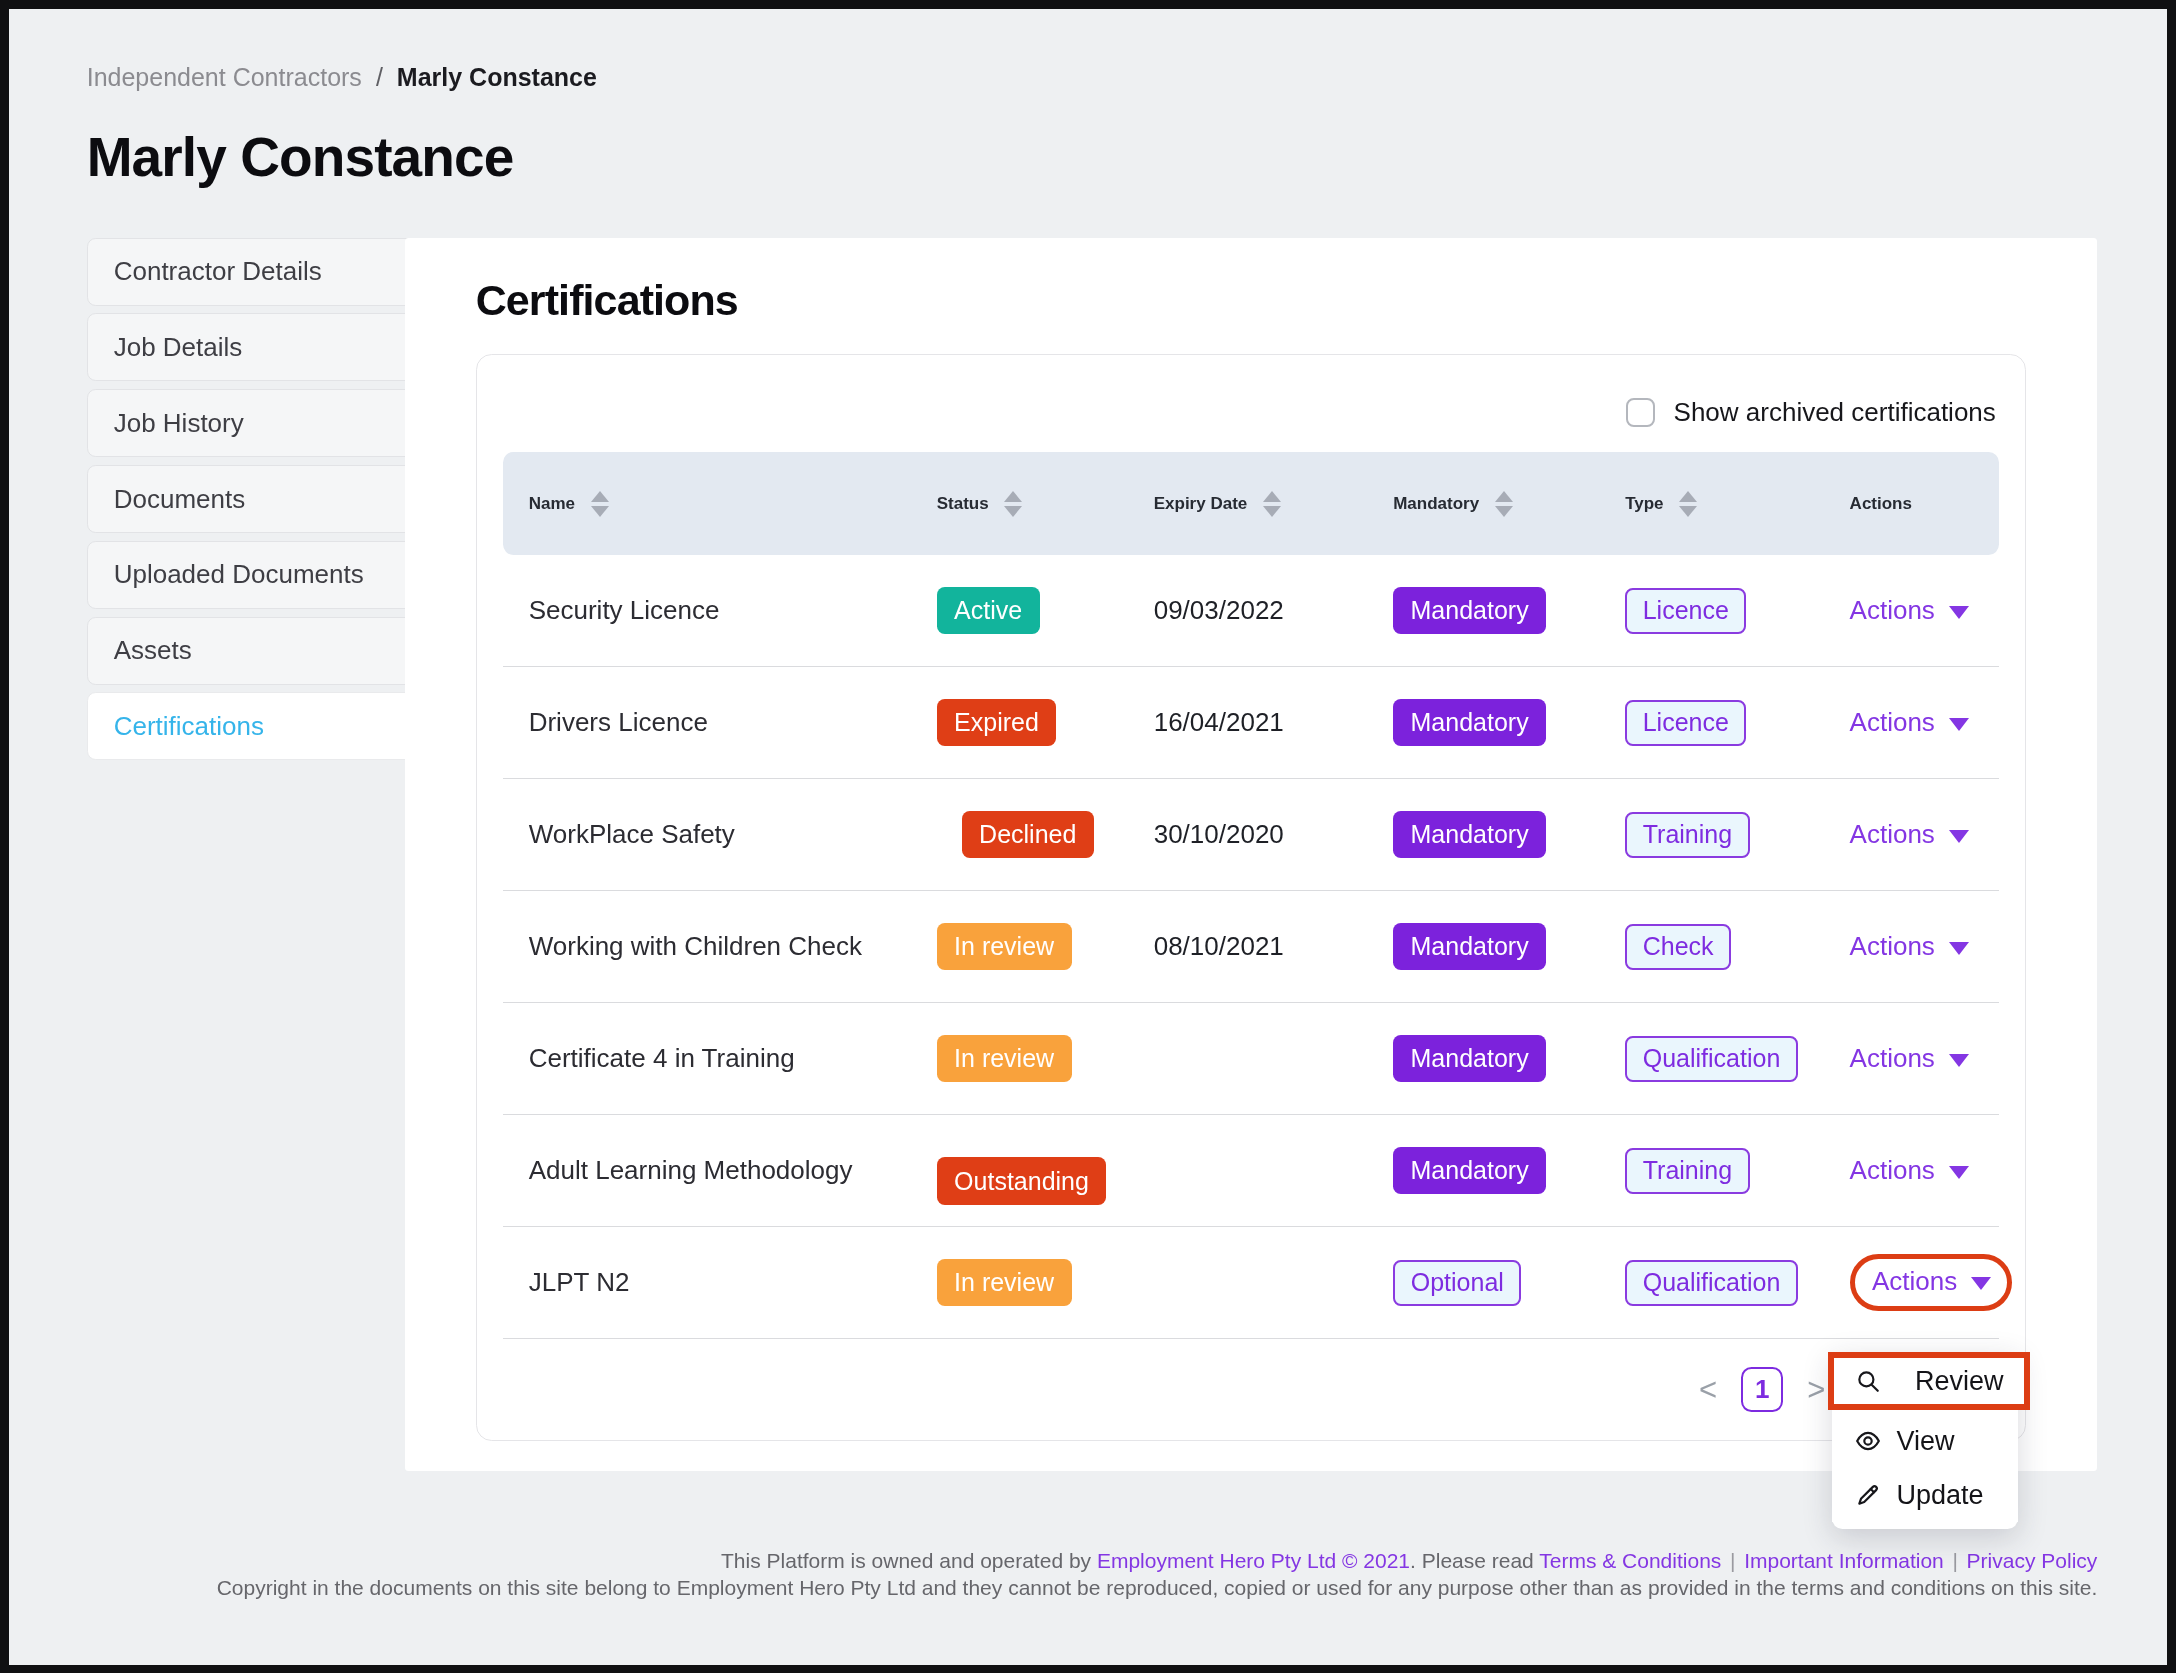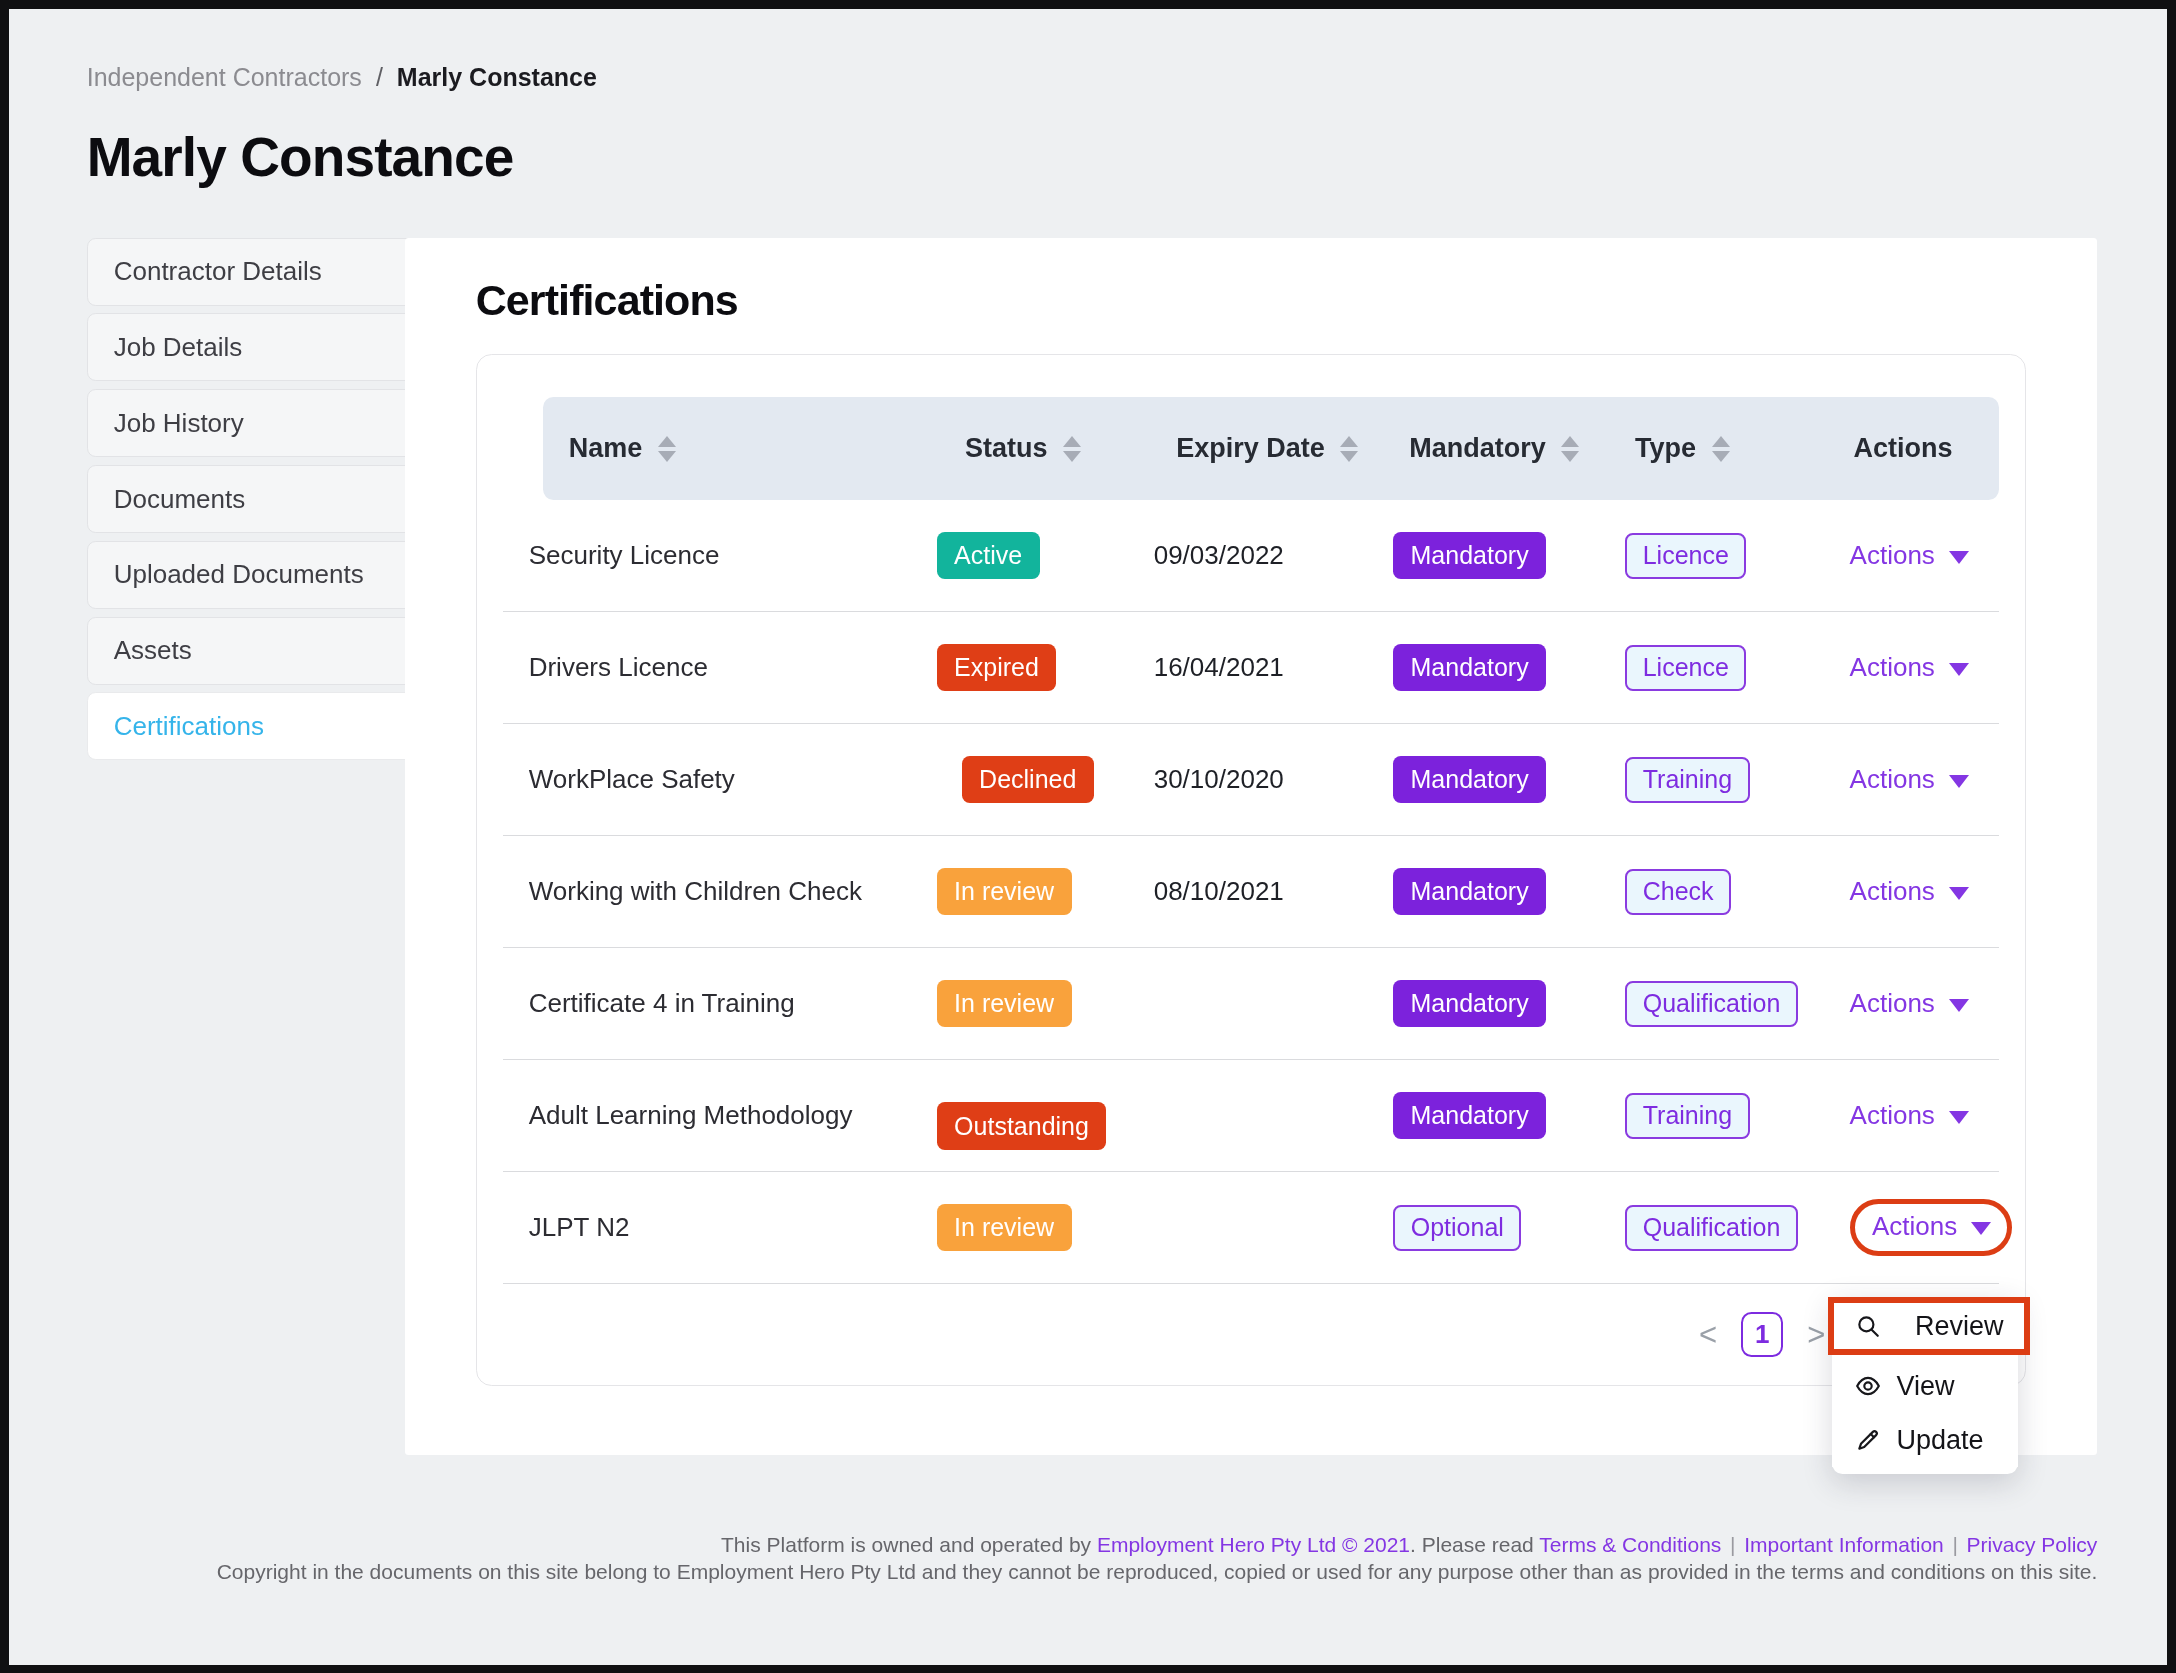--- a/index.html
+++ b/index.html
@@ -25,21 +25,21 @@
   .section-heading{font-size:43px;font-weight:800;color:#0c0c10;margin:0;letter-spacing:-0.9px;}
 
   
   .card{margin-top:29.5px;border:1.7px solid #e5e5e8;border-radius:15.6px;padding:42px 26px 0;}
   .archived-row{display:flex;justify-content:flex-end;align-items:center;margin-bottom:24px;padding-right:3.5px;}
   .checkbox{width:29px;height:29px;border:2.6px solid #b4b7bd;border-radius:7.8px;background:#fff;
             box-sizing:border-box;cursor:pointer;flex:none;}
   .archived-label{margin-left:19px;font-size:26px;color:#17171b;}
 
   .thead{display:flex;align-items:center;background:#e3e9f1;border-radius:10.4px;height:103px;
-         font-weight:700;font-size:27px;color:#272b33;margin-left:40px;}
+         font-weight:700;font-size:17px;color:#272b33;}
   .cell{box-sizing:border-box;display:flex;align-items:center;}
   .c-name{width:29%;padding-left:26px;}
   .c-status{width:14.5%;}
   .c-expiry{width:16%;}
   .c-mand{width:15.5%;}
   .c-type{width:15%;}
   .c-actions{width:10%;position:relative;}
 
   .sort{display:inline-flex;flex-direction:column;gap:4.3px;margin-left:15.6px;}
   .sort .tri-up{width:0;height:0;border-left:9.6px solid transparent;border-right:9.6px solid transparent;
@@ -128,20 +128,24 @@
   <div class="tab active" style="color: rgb(53, 180, 234);">
     <span class="tab-label">Certifications</span>
   </div>
 </div>
 
       <div class="main-panel">
         <h2 class="section-heading">Certifications</h2>
 
         <div class="card">
 
+          <div class="archived-row">
+            <div class="checkbox" role="checkbox" aria-checked="false"></div>
+            <span class="archived-label">Show archived certifications</span>
+          </div>
 
           <div class="thead" id="table-header-row">
   <div class="cell c-name">
     <span class="col-label">Name</span>
     <span class="sort">
       <span class="tri-up"></span>
                   <span class="tri-down"></span>
     </span>
   </div>
 

